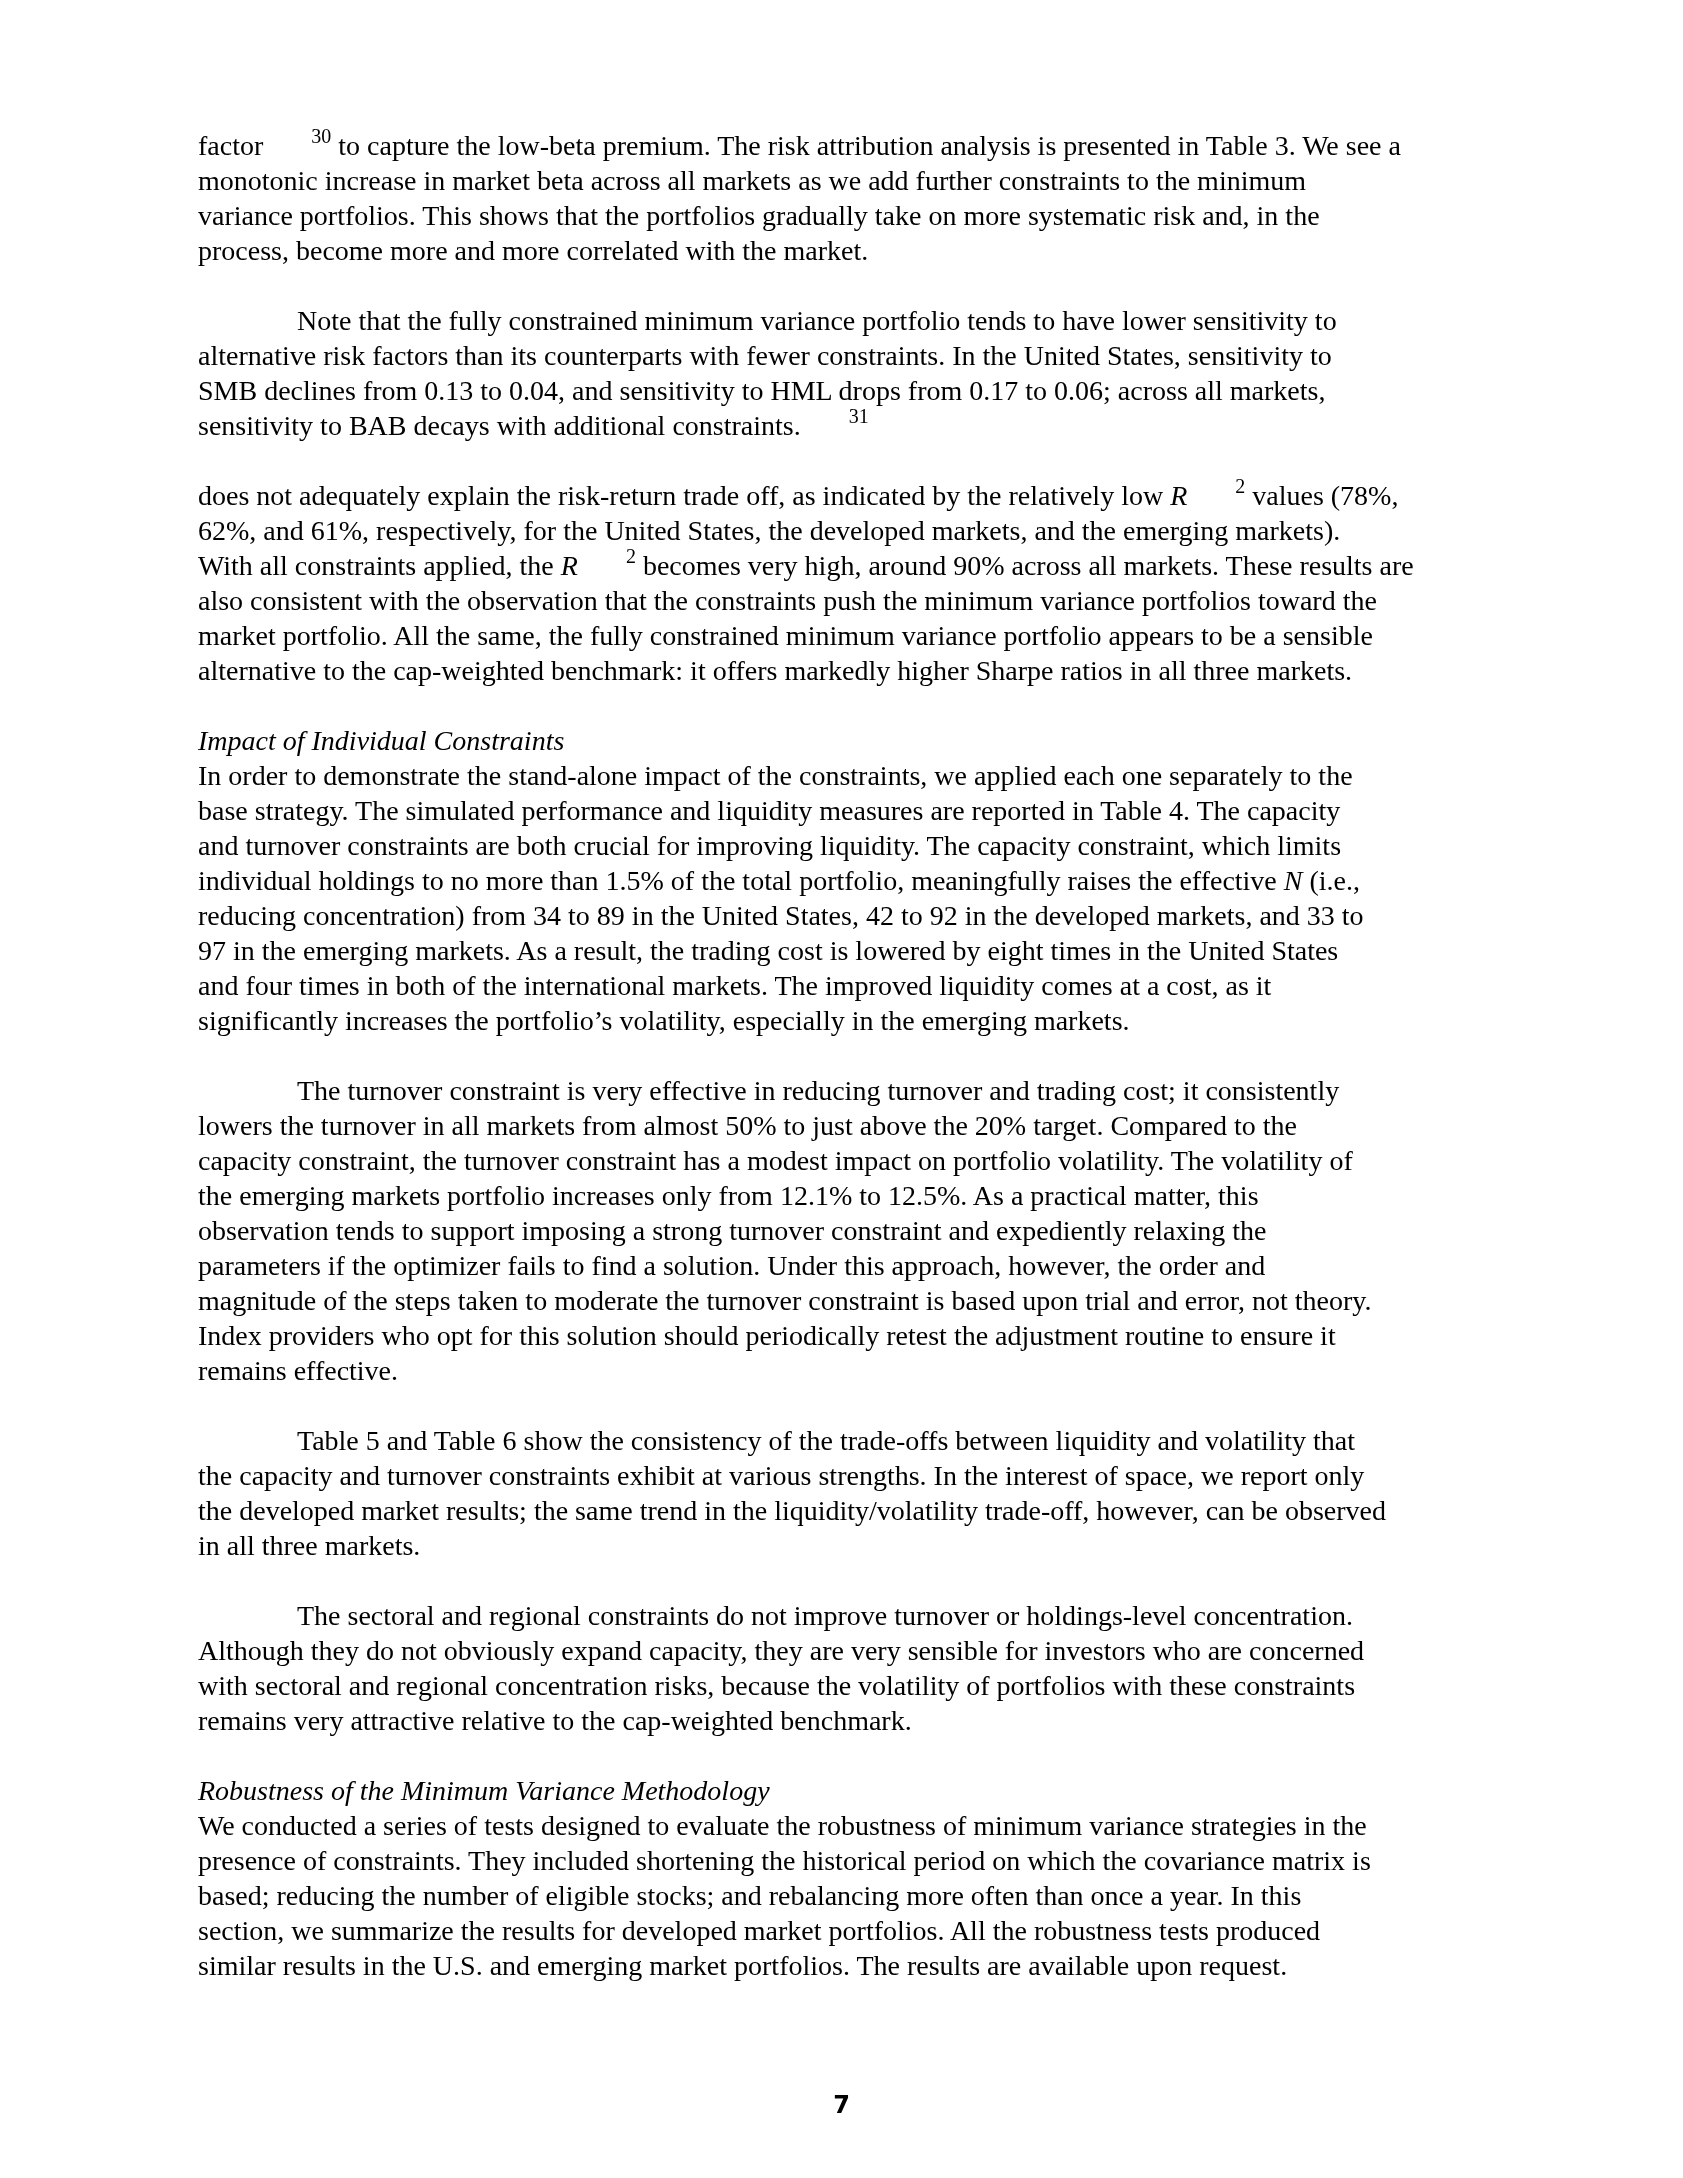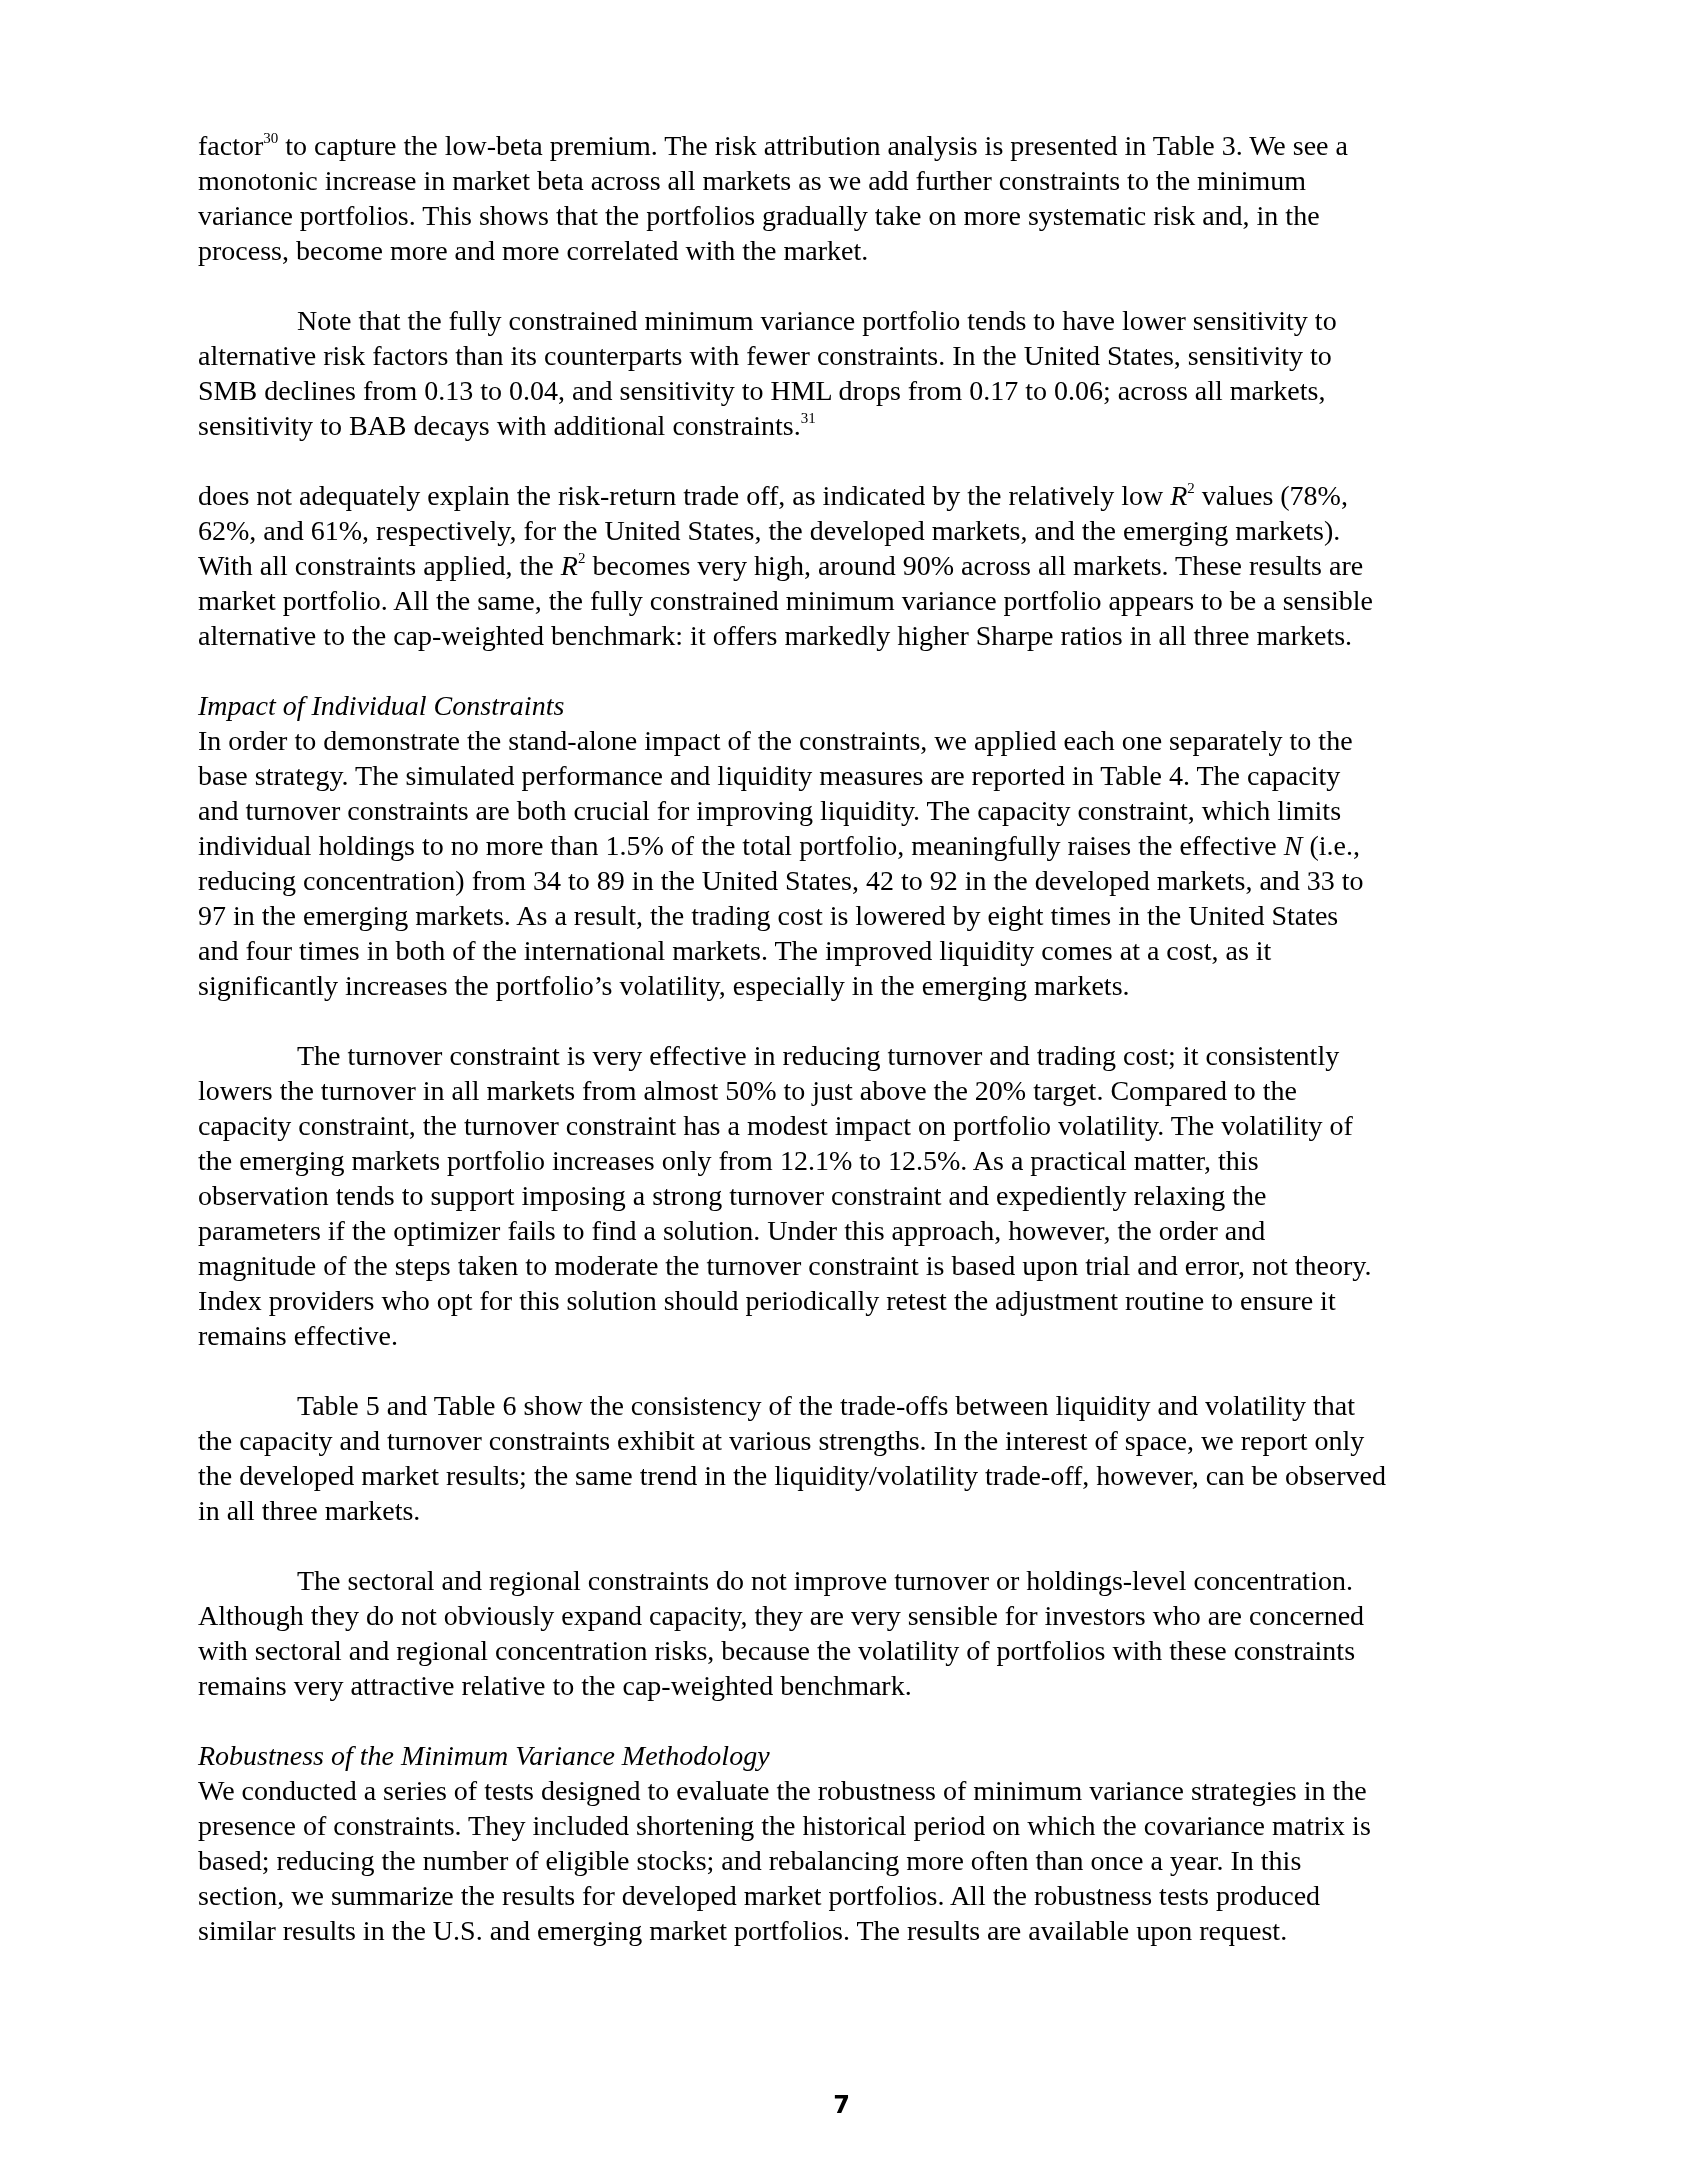--- a/index.html
+++ b/index.html
@@ -8,21 +8,21 @@
   .text-body {
     position: absolute; left: 198px; top: 128px; width: 1287px;
     font-family: "Liberation Serif", "DejaVu Serif", serif;
     font-size: 28px; line-height: 35px; color: #000000;
   }
   .line { height: 35px; white-space: nowrap; }
   .line.indent { padding-left: 99px; }
   .blank { height: 35px; }
   .seg-b { font-weight: normal; }
   .seg-i { font-style: italic; }
-  .seg-sup { font-size: 15px; vertical-align: 12px; line-height: 0; }
+  .seg-sup { font-size: 20px; vertical-align: 12px; line-height: 0; margin-left: 48px; }
   .heading { font-style: italic; }
   .page-number {
     position: absolute; left: 0; width: 1683px; top: 2091px; text-align: center;
     font-family: "DejaVu Sans", "Liberation Sans", sans-serif; font-weight: bold;
     font-size: 24px; color: #000000;
   }
 </style>
 </head>
 <body>
 
@@ -39,20 +39,21 @@
         <div class="line indent"><span>Note that the fully constrained minimum variance portfolio tends to have lower sensitivity to</span></div>
         <div class="line"><span>alternative risk factors than its counterparts with fewer constraints. In the United States, sensitivity to</span></div>
         <div class="line"><span>SMB declines from 0.13 to 0.04, and sensitivity to HML drops from 0.17 to 0.06; across all markets,</span></div>
         <div class="line"><span>sensitivity to BAB decays with additional constraints.</span><sup class="seg-sup">31</sup></div>
       </div>
       <div class="blank"></div>
       <div class="paragraph">
         <div class="line"><span>does not adequately explain the risk-return trade off, as indicated by the relatively low </span><span class="seg-i">R</span><sup class="seg-sup">2</sup><span> values (78%,</span></div>
         <div class="line"><span>62%, and 61%, respectively, for the United States, the developed markets, and the emerging markets).</span></div>
         <div class="line"><span>With all constraints applied, the </span><span class="seg-i">R</span><sup class="seg-sup">2</sup><span> becomes very high, around 90% across all markets.  These results are</span></div>
+        <div class="line"><span>also consistent with the observation that the constraints push the minimum variance portfolios toward the</span></div>
         <div class="line"><span>market portfolio. All the same, the fully constrained minimum variance portfolio appears to be a sensible</span></div>
         <div class="line"><span>alternative to the cap-weighted benchmark: it offers markedly higher Sharpe ratios in all three markets.</span></div>
       </div>
       <div class="blank"></div>
       <div class="line heading">Impact of Individual Constraints</div>
       <div class="paragraph">
         <div class="line"><span>In order to demonstrate the stand-alone impact of the constraints, we applied each one separately to the</span></div>
         <div class="line"><span>base strategy.  The simulated performance and liquidity measures are reported in </span><span class="seg-b">Table 4</span><span>. The capacity</span></div>
         <div class="line"><span>and turnover constraints are both crucial for improving liquidity. The capacity constraint, which limits</span></div>
         <div class="line"><span>individual holdings to no more than 1.5% of the total portfolio, meaningfully raises the effective </span><span class="seg-i">N</span><span> (i.e.,</span></div>

